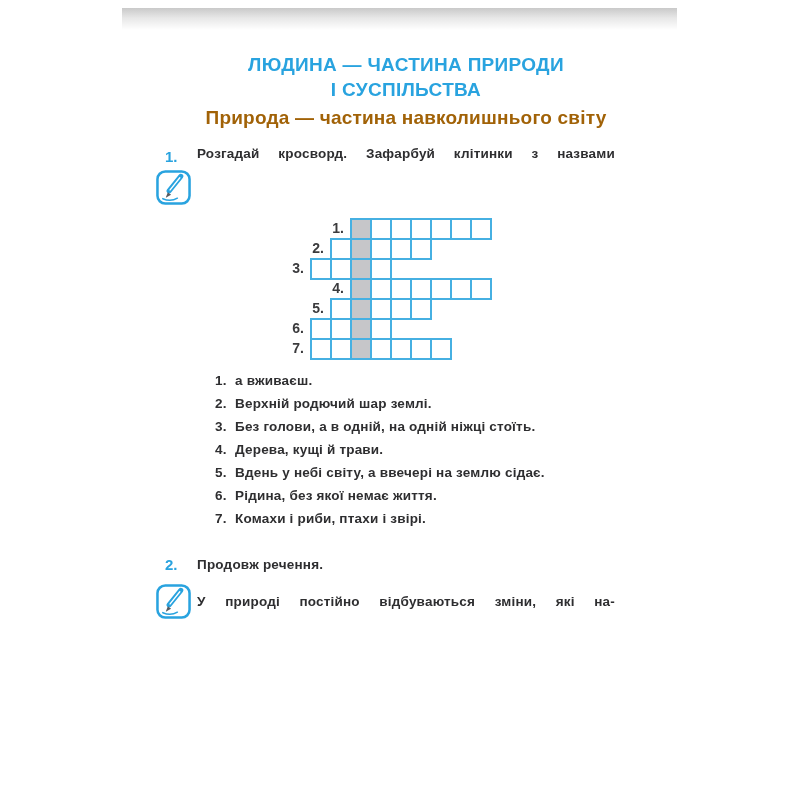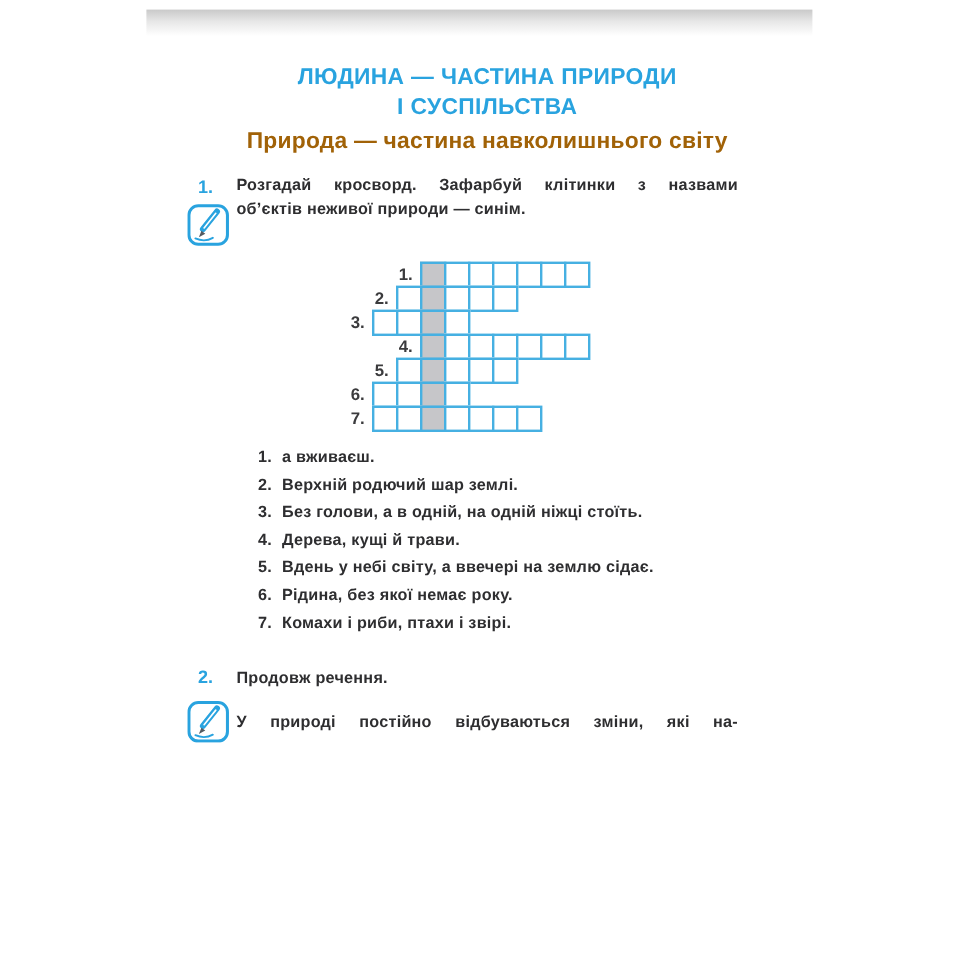--- a/index.html
+++ b/index.html
@@ -78,21 +78,20 @@
     <div>ЛЮДИНА — ЧАСТИНА ПРИРОДИ</div>
     <div>І СУСПІЛЬСТВА</div>
   </div>
 
   <div class="abs section-title">Природа — частина навколишнього світу</div>
 
   <div class="abs ex-num" style="left:165px;top:148px;">1.</div>
 
   <div class="abs body-text" id="ex1-lines">
       <div class="jline">Розгадай кросворд. Зафарбуй клітинки з назвами</div>
-      <div>об’єктів неживої природи — синім.</div>
     </div>
 
   <div class="abs icon-box" style="left:156px;top:170px;">
     <svg width="35" height="35" viewBox="0 0 36 36">
       <rect x="1.5" y="1.5" width="33" height="33" rx="8" fill="#ffffff" stroke="#29a3df" stroke-width="2.6"></rect>
       <line x1="25.5" y1="6.5" x2="13.5" y2="21.5" stroke="#29a3df" stroke-width="5.2" stroke-linecap="round"></line>
       <line x1="24.5" y1="8" x2="14.5" y2="20.5" stroke="#ffffff" stroke-width="1.4" stroke-linecap="round"></line>
       <polygon points="12.2,23 15.5,25.5 10,28.5" fill="#555a60"></polygon>
       <path d="M7,29.5 Q15,33 22,29" fill="none" stroke="#29a3df" stroke-width="1.6" stroke-linecap="round"></path>
     </svg>
@@ -174,21 +173,21 @@
       </div>
       <div class="clue">
         <span class="clue-num">5.</span>
         <div class="clue-body">
           <div>Вдень у небі світу, а ввечері на землю сідає.</div>
         </div>
       </div>
       <div class="clue">
         <span class="clue-num">6.</span>
         <div class="clue-body">
-          <div>Рідина, без якої немає року.</div>
+          <div>Рідина, без якої немає життя.</div>
         </div>
       </div>
       <div class="clue">
         <span class="clue-num">7.</span>
         <div class="clue-body">
           <div>Комахи і риби, птахи і звірі.</div>
         </div>
       </div>
     </div>
 

